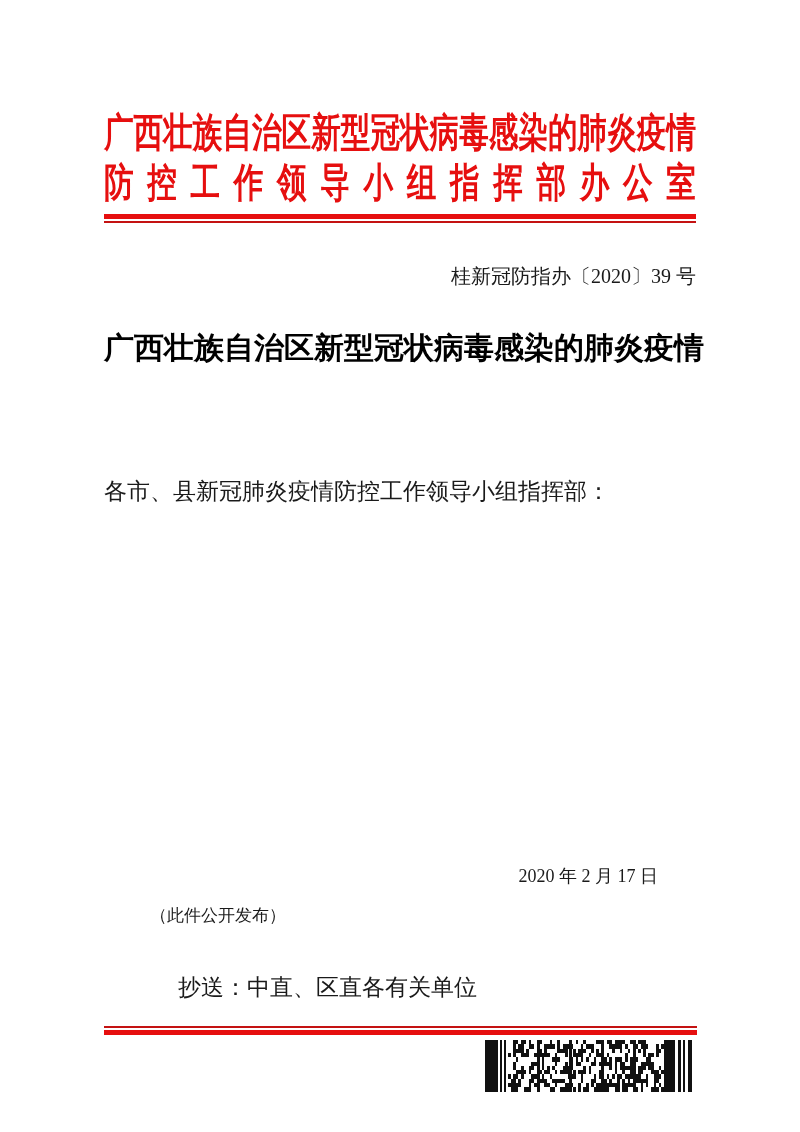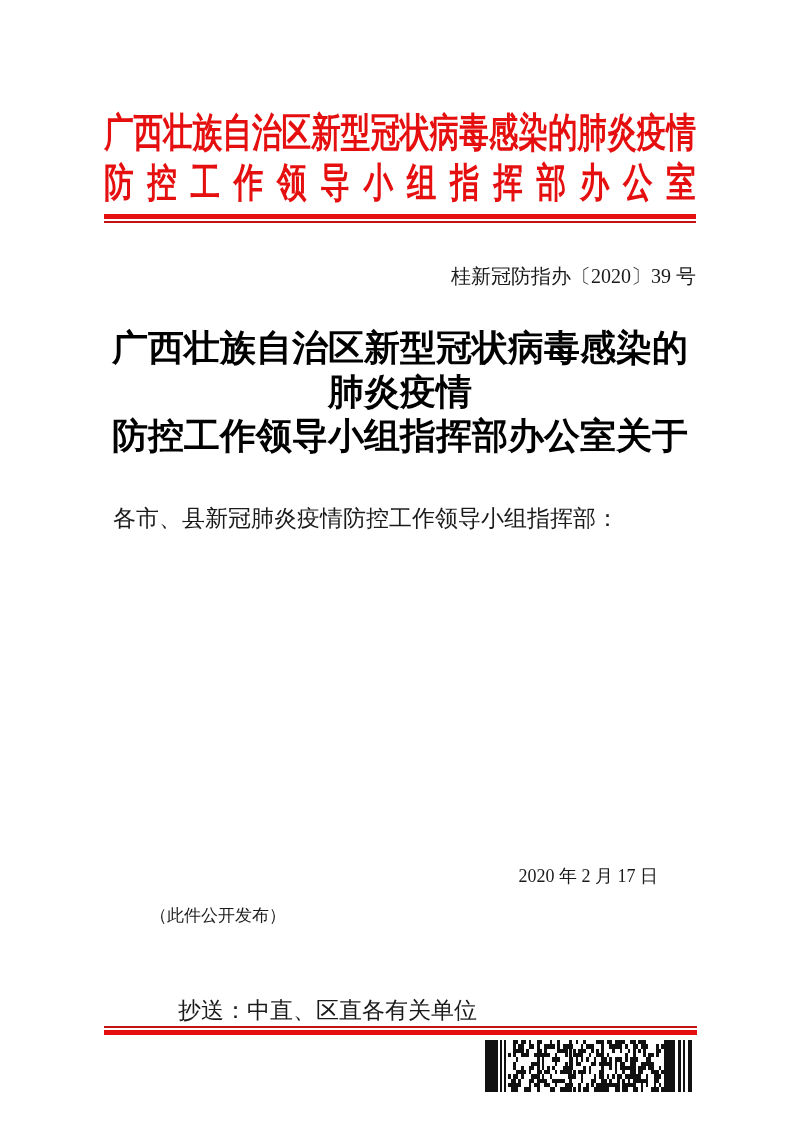--- a/index.html
+++ b/index.html
@@ -55,38 +55,37 @@
     line-height: 32px;
     color: var(--ink);
   }
 
   
   .doc-title {
     position: absolute;
     left: 96px;
     top: 326px;
     width: 608px;
-    text-align: center;
+    text-align: right;
     font-weight: 700;
-    font-size: 36px;
+    font-size: 30px;
     line-height: 44px;
     color: #000;
   }
 
   
   .doc-body {
     position: absolute;
     left: 104px;
-    top: 494px;
+    top: 467px;
     width: 592px;
     font-size: 23px;
     line-height: 50px;
     color: var(--ink);
     text-align: justify;
-    margin-left: 9px;
   }
   .doc-body .paragraph { text-indent: 46px; }
 
   .doc-date {
     position: absolute;
     left: 104px;
     top: 860px;
     width: 592px;
     text-align: right;
     padding-right: 38px;
@@ -108,21 +107,20 @@
 
   .cc-line {
     position: absolute;
     left: 104px;
     top: 972px;
     width: 592px;
     padding-left: 74px;
     font-size: 23px;
     line-height: 32px;
     color: var(--ink);
-    margin-top: 23px;
   }
 
   .divider-bottom {
     position: absolute;
     left: 104px;
     top: 1026px;
     width: 593px;
   }
   .divider-bottom .thin  { height: 2px; background: #c41212; }
   .divider-bottom .gap   { height: 2px; }
@@ -186,21 +184,20 @@
   <div class="divider-top">
     <div class="thick"></div>
     <div class="gap"></div>
     <div class="thin"></div>
   </div>
 
   <div class="doc-number">桂新冠防指办〔2020〕39 号</div>
 
   <div class="doc-title">
     <div>广西壮族自治区新型冠状病毒感染的肺炎疫情</div>
-    <div>防控工作领导小组指挥部办公室关于</div>
   </div>
 
   <div class="doc-body">
     <div class="salutation">各市、县新冠肺炎疫情防控工作领导小组指挥部：</div>
   </div>
 
   <div class="doc-date">2020 年 2 月 17 日</div>
 
   <div class="release-note">（此件公开发布）</div>
 

